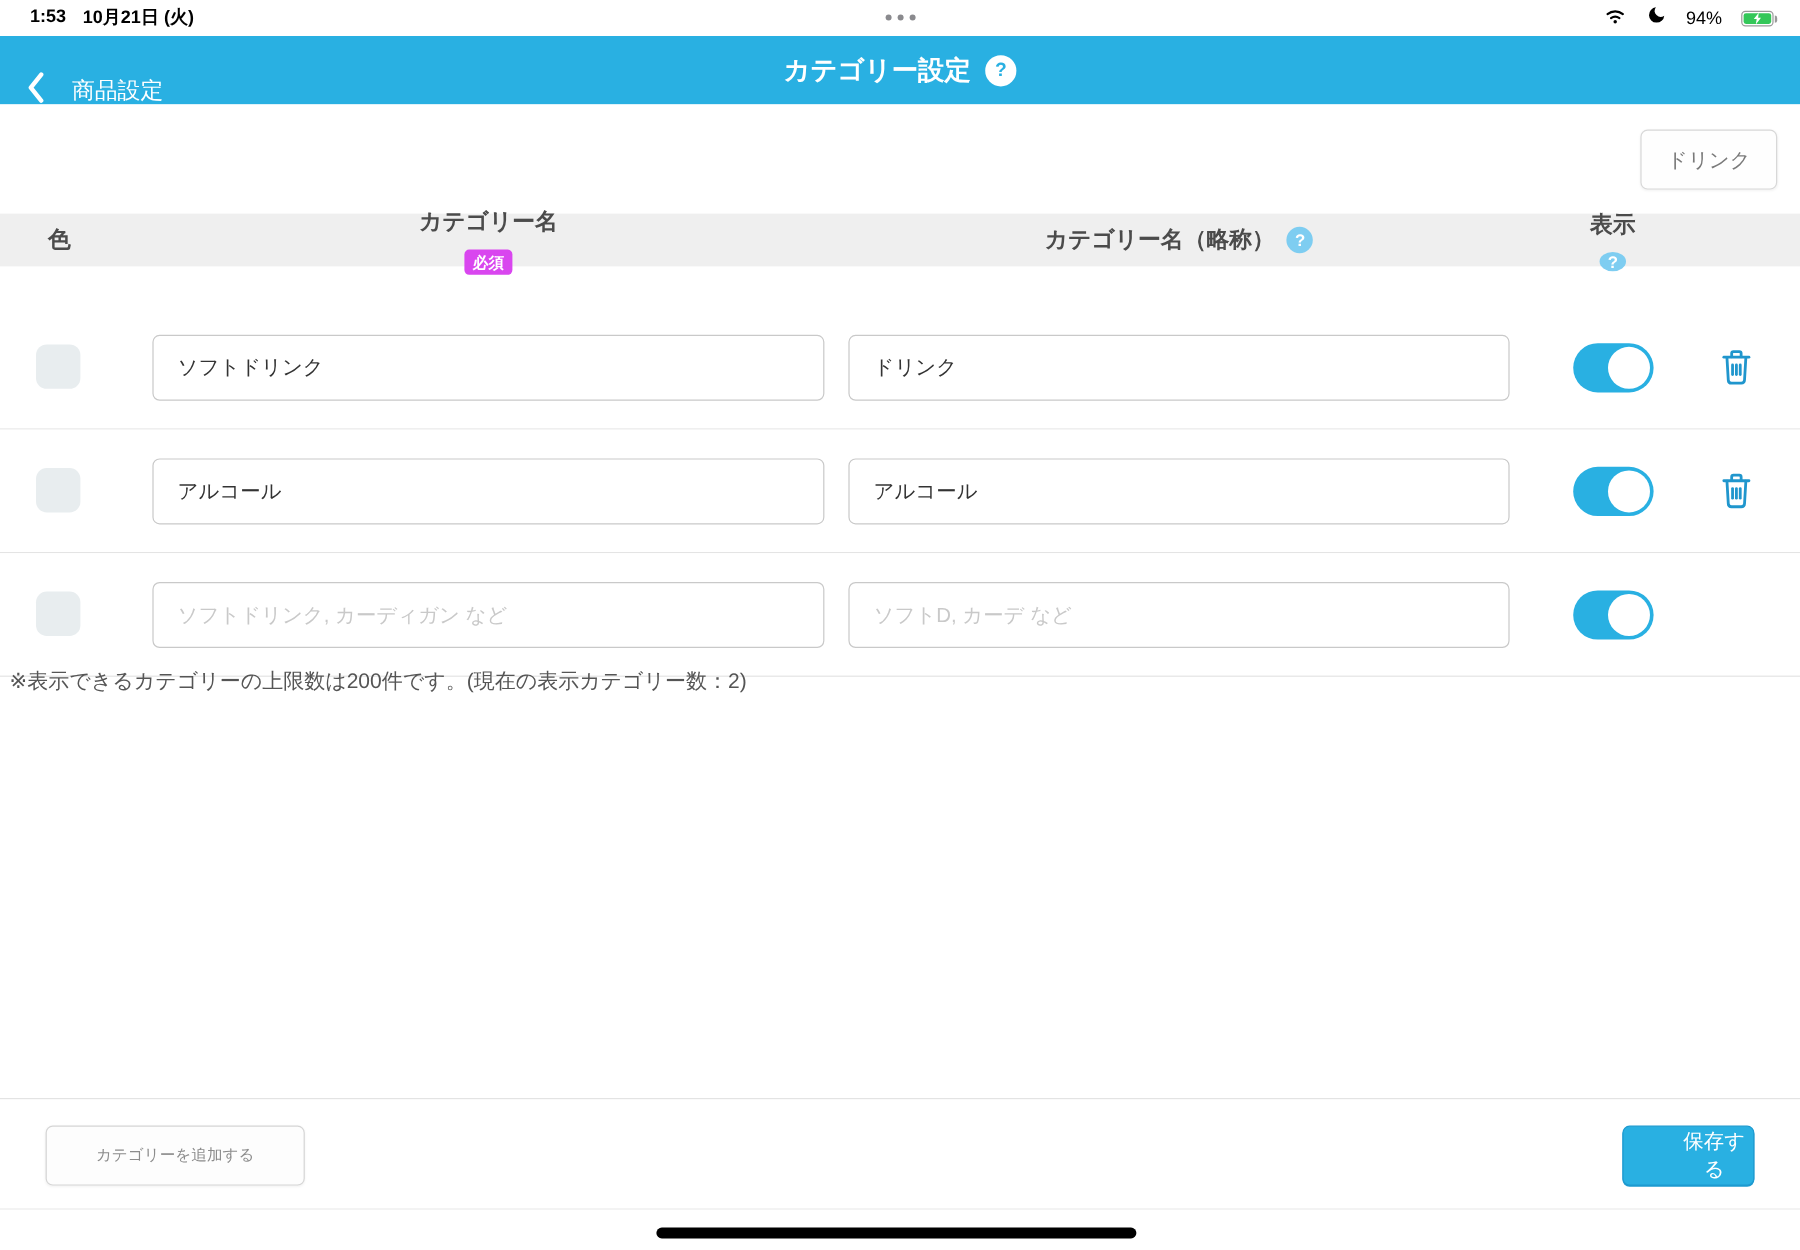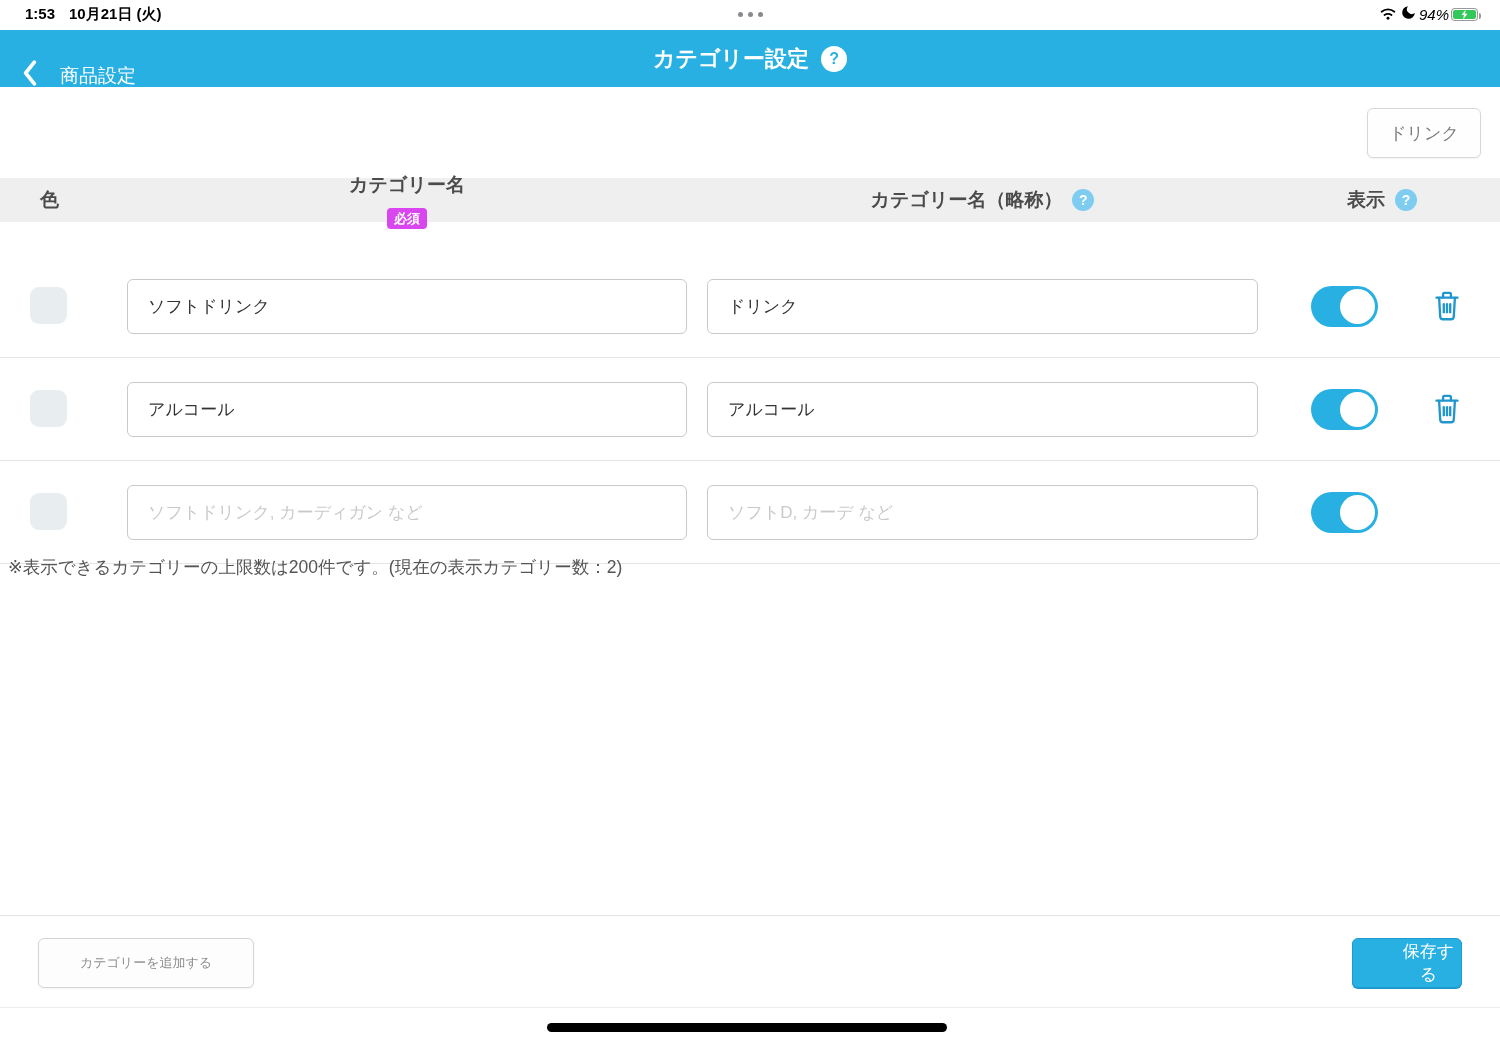--- a/index.html
+++ b/index.html
@@ -4,21 +4,21 @@
 <style>
   * { margin:0; padding:0; box-sizing:border-box; }
   html,body { width:1500px; height:1042px; overflow:hidden; }
   body { font-family:"Liberation Sans","DejaVu Sans",sans-serif; background:#fff; position:relative; color:#333; }
 
   
   .statusbar { position:absolute; top:0; left:0; width:1500px; height:30px; background:#fff; }
   .sb-left { position:absolute; left:25px; top:5px; display:flex; gap:14px; font-size:15px; font-weight:600; color:#000; }
   .sb-center { position:absolute; left:0; right:0; top:12px; display:flex; justify-content:center; gap:5px; }
   .sb-dot { width:5px; height:5px; border-radius:50%; background:#8a8a8e; }
-  .sb-right { position:absolute; right:22px; top:4px; display:flex; align-items:center; gap:2px;font-style:italic; }
+  .sb-right { position:absolute; right:22px; top:4px; display:flex; align-items:center; gap:16px; }
   .sb-pct { font-size:15px; font-weight:500; color:#000; }
   .battery { position:relative; width:27px; height:13px; border:1px solid rgba(0,0,0,0.4); border-radius:3.5px; padding:1px; }
   .battery-fill { width:100%; height:100%; background:#34c759; border-radius:2px; display:flex; align-items:center; justify-content:center; }
   .battery-nub { position:absolute; right:-4px; top:3.5px; width:2.5px; height:6px; background:rgba(0,0,0,0.4); border-radius:0 2px 2px 0; }
 
   
   .navbar { position:absolute; top:30px; left:0; width:1500px; height:57px; background:#29b0e2; color:#fff; }
   .nav-back { position:absolute; left:22px; top:17px; height:57px; display:flex; align-items:center; gap:22px; cursor:pointer; background:none; border:none; color:#fff; font-size:19px; font-family:inherit; }
   .nav-title-wrap { position:absolute; left:0; right:0; top:0; height:57px; display:flex; align-items:center; justify-content:center; gap:12px; }
   .nav-title { font-size:22px; font-weight:700; }
@@ -27,21 +27,21 @@
   
   .toolbar { position:absolute; top:87px; left:0; width:1500px; height:91px; background:#fff; }
   .sort-btn { position:absolute; right:19px; top:21px; width:114px; height:50px; background:#fefefe; border:1px solid #d8d8d8; border-radius:6px; box-shadow:0 1px 2px rgba(0,0,0,0.05); font-size:17px; color:#7a7a7a; font-family:inherit; cursor:pointer; }
 
   
   .thead { position:absolute; top:178px; left:0; width:1500px; height:44px; background:#efefef; font-size:19px; font-weight:600; color:#4b4b4b; }
   .th { position:absolute; top:0; height:44px; display:flex; align-items:center; justify-content:center; gap:10px; }
   .th-color { left:40px; justify-content:flex-start; }
   .th-name { left:127px; width:560px;flex-direction:column; }
   .th-short { left:707px; width:551px; }
-  .th-visible { left:1332px; width:100px; }
+  .th-visible { left:1294px; width:100px;flex-direction:column; }
   .badge-required { background:#d946ef; color:#fff; font-size:13px; font-weight:700; padding:4px 7px; border-radius:4px; line-height:1; }
   .help-blue { width:22px; height:22px; border-radius:50%; background:#7ecdf1; color:#fff; font-size:14px; font-weight:700; display:flex; align-items:center; justify-content:center; border:none; cursor:pointer; font-family:inherit; }
 
   
   .rows { position:absolute; top:222px; left:0; width:1500px;margin-top:33px; }
   .row { position:relative; width:1500px; height:103px; border-bottom:1px solid #e4e4e4; background:#fff; }
   .swatch { position:absolute; left:30px; top:32px; width:37px; height:37px; border-radius:9px; background:#e8edef; cursor:pointer; }
   .input { position:absolute; top:24px; height:55px; border:1px solid #c9c9c9; border-radius:6px; font-size:17px; color:#333; padding:0 20px; font-family:inherit; background:#fff; outline:none; }
   .input::placeholder { color:#c9c9c9; }
   .name-input { left:127px; width:560px; }

